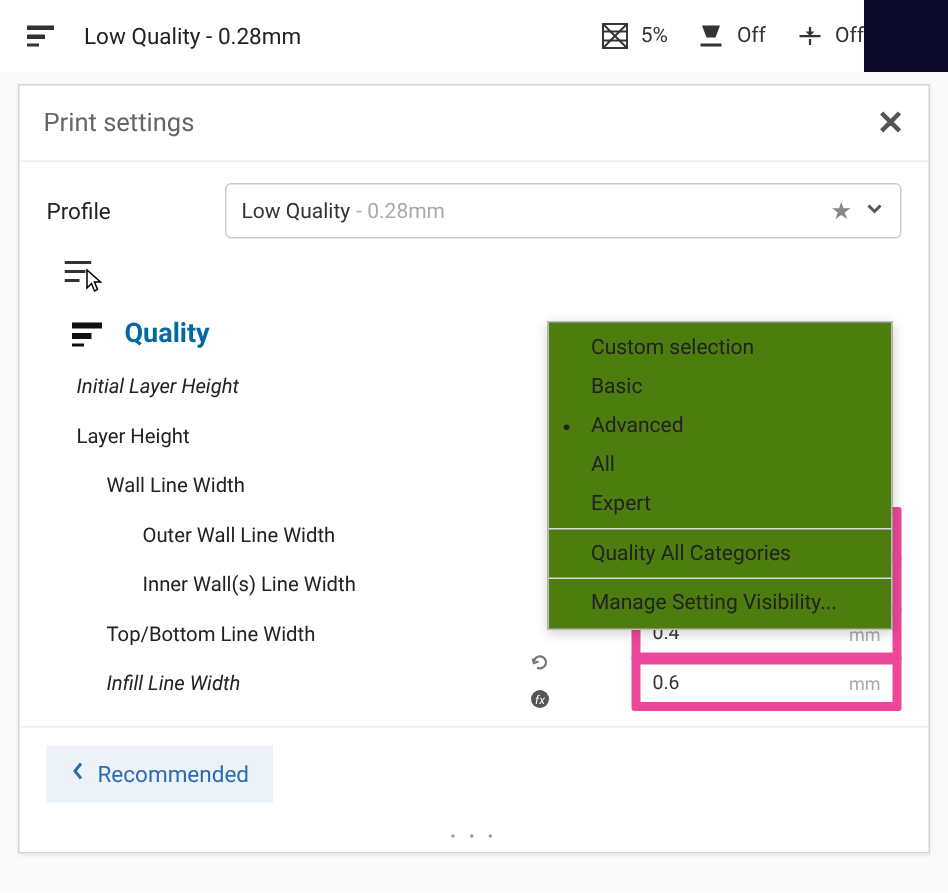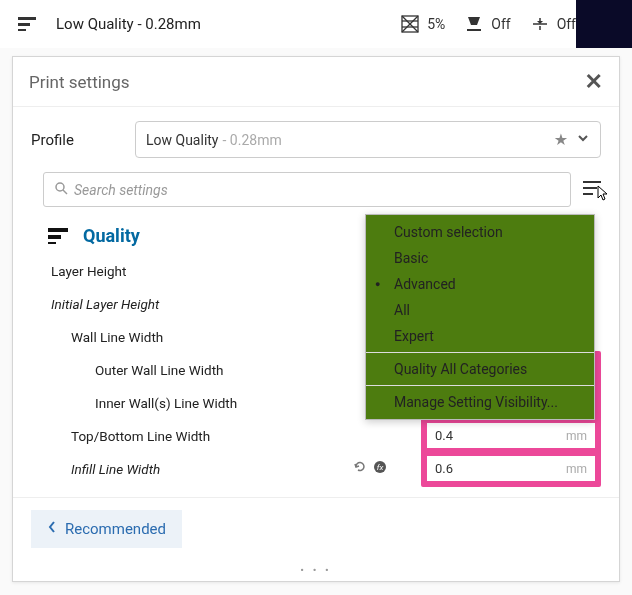--- a/index.html
+++ b/index.html
@@ -13,21 +13,21 @@
 .pencil { color: #666; }
 
 .dark-corner { position: absolute; right: 0; top: 0; width: 56px; height: 48px; background: #0a0a28; }
 
 .panel { margin: 8px 12px 0 12px; background: #fff; border: 1px solid #d5d5d5; box-shadow: 0 1px 3px rgba(0,0,0,0.08); }
 
 .panel-header { display: flex; align-items: center; justify-content: space-between; padding: 12px 16px; border-bottom: 1px solid #eee; }
 .panel-header h2 { font-size: 17px; font-weight: 400; color: #666; }
 .close-x { font-size: 22px; color: #555; cursor: pointer; font-weight: bold; }
 
-.profile-row { display: flex; align-items: center; padding: 14px 18px 10px 18px; gap: 4px; }
+.profile-row { display: flex; align-items: center; padding: 14px 18px 10px 18px; gap: 19px; }
 .profile-label { font-size: 15px; color: #222; width: 100px; }
 .profile-select { flex: 1; border: 1px solid #ccc; border-radius: 4px; padding: 8px 10px; display: flex; align-items: center; font-size: 14px; }
 .profile-name { color: #333; }
 .profile-sub { color: #aaa; margin-left: 4px; }
 .profile-select .spacer { flex: 1; }
 .star { color: #888; font-size: 16px; margin-right: 8px; }
 .chev { color: #666; }
 
 .search-row { display: flex; align-items: center; padding: 4px 18px 10px 30px; gap: 12px; }
 .search-box { flex: 1; border: 1px solid #ccc; border-radius: 3px; padding: 8px 10px; display: flex; align-items: center; gap: 6px; color: #999; font-style: italic; font-size: 14px; }
@@ -37,21 +37,21 @@
 .section-title { display: flex; align-items: center; gap: 10px; padding: 8px 18px 8px 30px; }
 .section-title .icon { width: 30px; display: flex; justify-content: center; }
 .section-title h3 { font-size: 18px; font-weight: 700; color: #0369a1; }
 
 .settings-body { padding: 0 18px 12px 38px; }
 .setting-row { display: flex; align-items: center; height: 33px; font-size: 13.5px; color: #222; }
 .setting-row .label { flex: 1; }
 .setting-row.italic .label { font-style: italic; }
 .indent-1 { padding-left: 20px; }
 .indent-2 { padding-left: 44px; }
-.icons-mid { display: flex; gap: 6px; width: 60px; justify-content: flex-start; margin-right: 8px; }
+.icons-mid { display: flex; gap: 6px; width: 60px; justify-content: flex-start; margin-right: 8px; flex-direction: column; }
 .icon-small { color: #777; font-size: 14px; }
 .value-input { width: 180px; border: 6px solid #ec4899; border-radius: 2px; padding: 5px 8px; display: flex; align-items: flex-end; font-size: 13px; }
 .value-input .num { flex: 1; color: #333; }
 .value-input .unit { color: #aaa; font-size: 12px; }
 .value-placeholder { width: 150px; }
 
 .footer { padding: 12px 18px; border-top: 1px solid #eee; text-decoration: underline; }
 .recommended-btn { display: inline-flex; align-items: center; gap: 8px; background: #ecf2f8; border: none; padding: 10px 16px; font-size: 15px; color: #2b6cb0; cursor: pointer; }
 
 .dots { text-align: center; color: #999; letter-spacing: 3px; padding: 4px 0; font-size: 11px; }
@@ -130,29 +130,20 @@
       <span class="star">★</span>
       <span class="chev">
         <svg width="14" height="14" viewBox="0 0 14 14" fill="none" stroke="#555" stroke-width="2">
             <polyline points="3,5 7,9 11,5"></polyline>
           </svg>
       </span>
     </div>
   </div>
 
   <div class="search-row">
-    <div class="search-box">
-      <span>
-        <svg width="14" height="14" viewBox="0 0 14 14" fill="none" stroke="#999" stroke-width="1.5">
-            <circle cx="6" cy="6" r="4"></circle>
-            <line x1="9" y1="9" x2="13" y2="13"></line>
-          </svg>
-      </span>
-      <span>Search settings</span>
-    </div>
     <span class="hamburger">
       <svg width="18" height="16" viewBox="0 0 18 16" fill="none" stroke="#333" stroke-width="2">
           <line x1="0" y1="2" x2="18" y2="2"></line>
           <line x1="0" y1="8" x2="14" y2="8"></line>
           <line x1="0" y1="14" x2="10" y2="14"></line>
         </svg>
       <span class="cursor-arrow">
         <svg width="14" height="16" viewBox="0 0 14 16">
             <path d="M1 1 L1 13 L4 10 L6 15 L8 14 L6 9 L10 9 Z" fill="#fff" stroke="#000" stroke-width="1"></path>
           </svg>
@@ -166,46 +157,46 @@
           <rect x="0" y="1" width="20" height="4" fill="#111"></rect>
           <rect x="0" y="8" width="13" height="4" fill="#111"></rect>
           <rect x="0" y="15" width="8" height="2" fill="#111"></rect>
         </svg>
     </span>
     <h3>Quality</h3>
   </div>
 
   <div class="settings-body">
 
-    <div class="setting-row">
-      <span class="label">Layer Height</span>
-      <span class="icons-mid">
-        <span class="icon-small">
-          <svg width="14" height="14" viewBox="0 0 14 14" fill="none" stroke="#777" stroke-width="1.5">
-              <path d="M5 4 A3 3 0 0 1 9 4 L9 6"></path>
-              <path d="M9 10 A3 3 0 0 1 5 10 L5 8"></path>
-            </svg>
-        </span>
-      </span>
-      <span class="value-placeholder"></span>
-    </div>
-
     <div class="setting-row italic">
       <span class="label">Initial Layer Height</span>
       <span class="icons-mid">
         <span class="icon-small">
           <svg width="14" height="14" viewBox="0 0 14 14" fill="none" stroke="#777" stroke-width="1.5">
               <path d="M5 4 A3 3 0 0 1 9 4 L9 6"></path>
               <path d="M9 10 A3 3 0 0 1 5 10 L5 8"></path>
             </svg>
         </span>
         <span class="icon-small">
           <svg width="14" height="14" viewBox="0 0 14 14" fill="none" stroke="#777" stroke-width="1.5">
               <path d="M3 7 A4 4 0 1 1 5 10"></path>
               <polyline points="2,4 3,7 6,6"></polyline>
+            </svg>
+        </span>
+      </span>
+      <span class="value-placeholder"></span>
+    </div>
+
+    <div class="setting-row">
+      <span class="label">Layer Height</span>
+      <span class="icons-mid">
+        <span class="icon-small">
+          <svg width="14" height="14" viewBox="0 0 14 14" fill="none" stroke="#777" stroke-width="1.5">
+              <path d="M5 4 A3 3 0 0 1 9 4 L9 6"></path>
+              <path d="M9 10 A3 3 0 0 1 5 10 L5 8"></path>
             </svg>
         </span>
       </span>
       <span class="value-placeholder"></span>
     </div>
 
 
     <div class="setting-row">
       <span class="label indent-1">Wall Line Width</span>
       <span class="icons-mid"></span>

